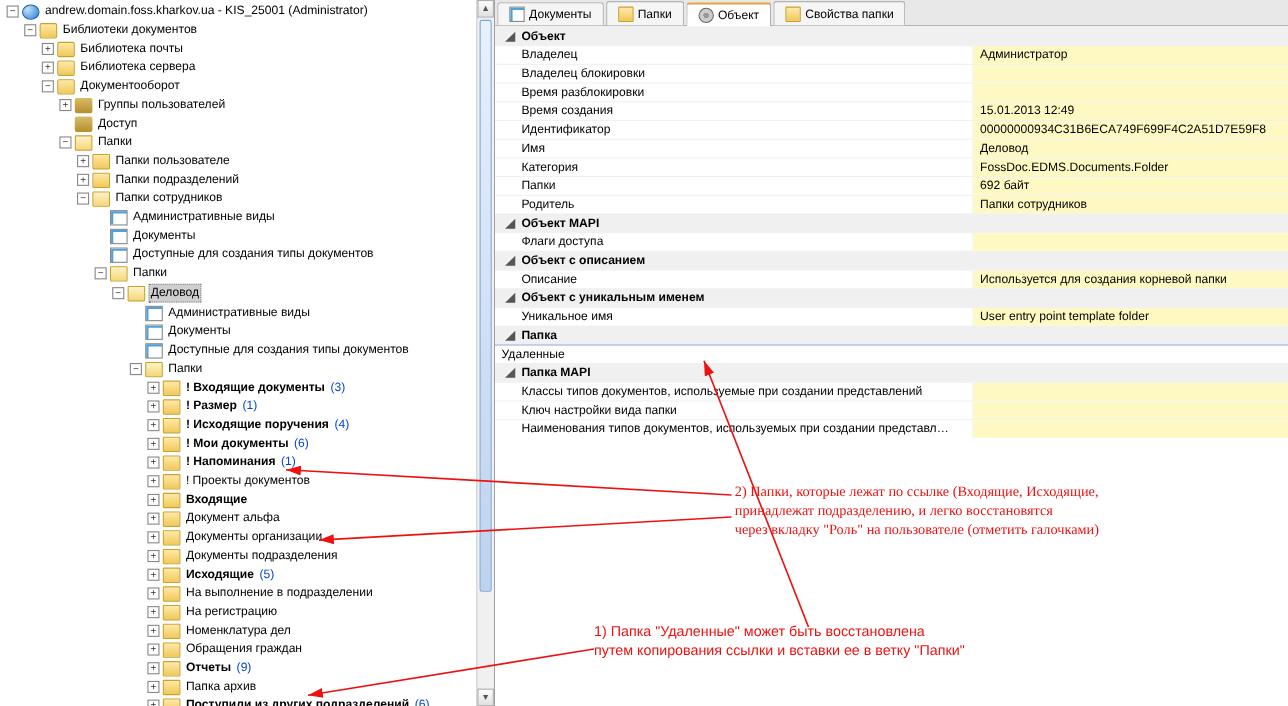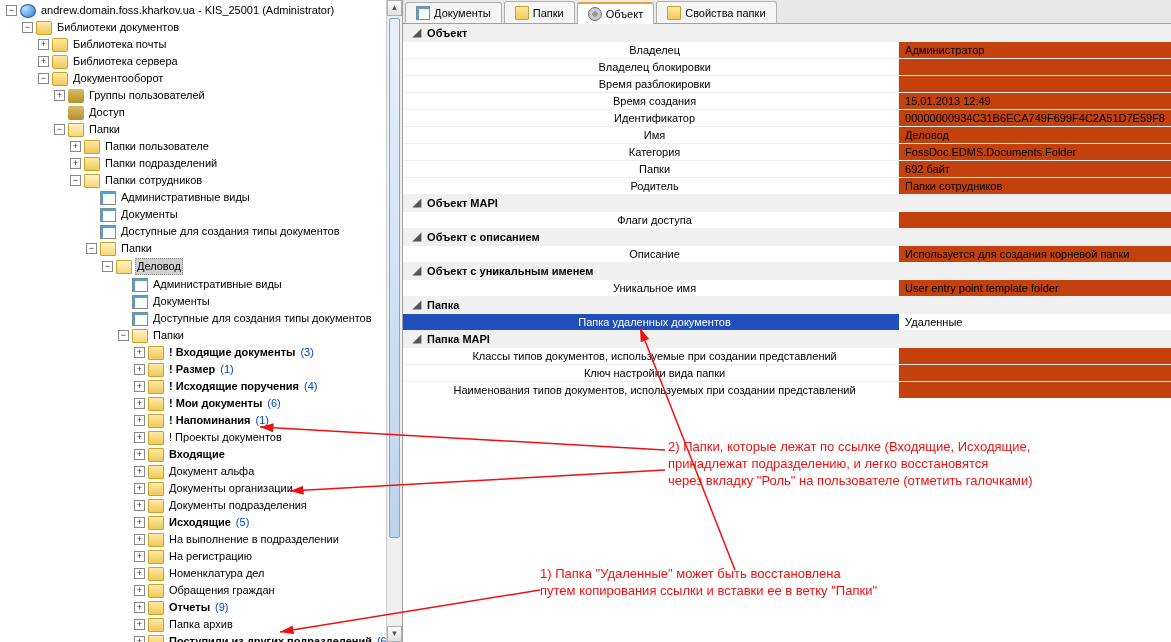--- a/index.html
+++ b/index.html
@@ -79,37 +79,36 @@
     text-align: center;
     color: #555;
     margin-right: 4px;
   }
   .prop-row {
     display: flex;
     border-top: 1px solid #f0f0f0;
   }
   .prop-row.sel { background: #1e4fba; color: #fff; }
   .prop-key {
-    width: 496px;
+    width: 435px;
     padding: 2px 16px 2px 24px;
     border-right: 1px solid #eee;
     white-space: nowrap;
     overflow: hidden;
     text-overflow: ellipsis;
-    text-align: center;
   }
   .prop-row.sel .prop-key { border-right-color: #1e4fba; }
   .prop-val {
     flex: 1;
     padding: 2px 6px;
     white-space: nowrap;
     overflow: hidden;
     text-overflow: ellipsis;
     color: #000;
-    background: #c2410c;
+    background: #fef9c3;
   }
   .prop-row.sel .prop-val { background:#fff; color:#000; }
   .tree ul { list-style: none; margin: 0; padding-left: 16px; }
   .tree > ul { padding-left: 2px; }
   .tree li { white-space: nowrap; }
   .node {
     display: flex;
     align-items: center;
     gap: 3px;
     padding: 1px 2px;
@@ -583,21 +582,20 @@
         </div>
         <div class="prop-row">
           <div class="prop-key">Уникальное имя</div>
           <div class="prop-val">User entry point template folder</div>
         </div>
         <div class="prop-cat">
           <span class="toggle">◢</span>
           <span>Папка</span>
         </div>
         <div class="prop-row sel">
-          <div class="prop-key">Папка удаленных документов</div>
           <div class="prop-val">Удаленные</div>
         </div>
         <div class="prop-cat">
           <span class="toggle">◢</span>
           <span>Папка MAPI</span>
         </div>
         <div class="prop-row">
           <div class="prop-key">Классы типов документов, используемые при создании представлений</div>
           <div class="prop-val"></div>
         </div>
@@ -620,19 +618,19 @@
     </defs>
 
     <line x1="735" y1="570" x2="640" y2="328" stroke="#e11" stroke-width="1.5" marker-end="url(#arr)"></line>
 
     <line x1="540" y1="590" x2="280" y2="632" stroke="#e11" stroke-width="1.5" marker-end="url(#arr)"></line>
 
     <line x1="665" y1="450" x2="260" y2="427" stroke="#e11" stroke-width="1.5" marker-end="url(#arr)"></line>
     <line x1="665" y1="470" x2="290" y2="491" stroke="#e11" stroke-width="1.5" marker-end="url(#arr)"></line>
   </svg>
 
-  <div class="annot" style="left:668px; top:438px; width:500px;"><span style="white-space:pre-line;">2) Папки, которые лежат по ссылке (Входящие, Исходящие,
+  <div class="annot" style="left:668px; top:438px; width:500px;font-family:Liberation Serif, serif;"><span style="white-space:pre-line;">2) Папки, которые лежат по ссылке (Входящие, Исходящие,
 принадлежат подразделению, и легко восстановятся
 через вкладку "Роль" на пользователе (отметить галочками)</span></div>
   <div class="annot" style="left:540px; top:565px; width:500px;"><span style="white-space:pre-line;">1) Папка "Удаленные" может быть восстановлена
  путем копирования ссылки и вставки ее в ветку "Папки"</span></div>
 
 </div>
 
 </body></html>

